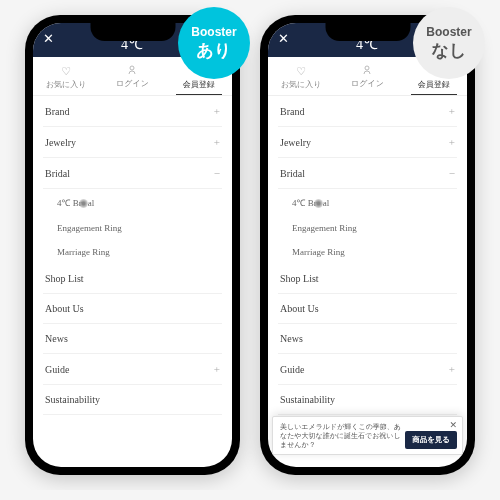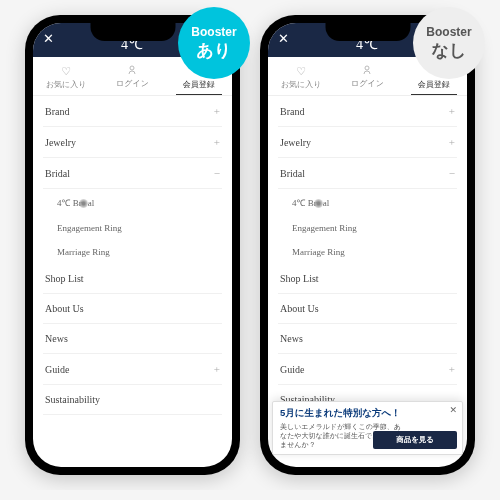--- a/index.html
+++ b/index.html
@@ -170,21 +170,21 @@
     color: #666;
   }
   .popup-btn {
     position: absolute;
     bottom: 5px;
     right: 5px;
     background: #1a2845;
     color: #fff;
     font-size: 7.5px;
     font-weight: bold;
-    padding: 4px 23px;
+    padding: 4px 7px;
     border-radius: 2px;
   }
 </style>
 </head>
 <body>
 
 <div class="phone-wrap">
   <div class="badge on">
     <span>Booster</span>
     <span class="big">あり</span>
@@ -311,19 +311,18 @@
         <div class="menu-item">
             <span>Guide</span>
             <span class="sym">+</span>
           </div>
         <div class="menu-item">
             <span>Sustainability</span>
           </div>
       </div>
       <div class="popup">
         <span class="popup-close">✕</span>
-        <div class="popup-title">5月に生まれた特別な方へ！</div>
         <div class="popup-body">美しいエメラルドが輝くこの季節、あなたや大切な誰かに誕生石でお祝いしませんか？</div>
         <div class="popup-btn">商品を見る</div>
       </div>
     </div>
   </div>
 </div>
 
 </body></html>

